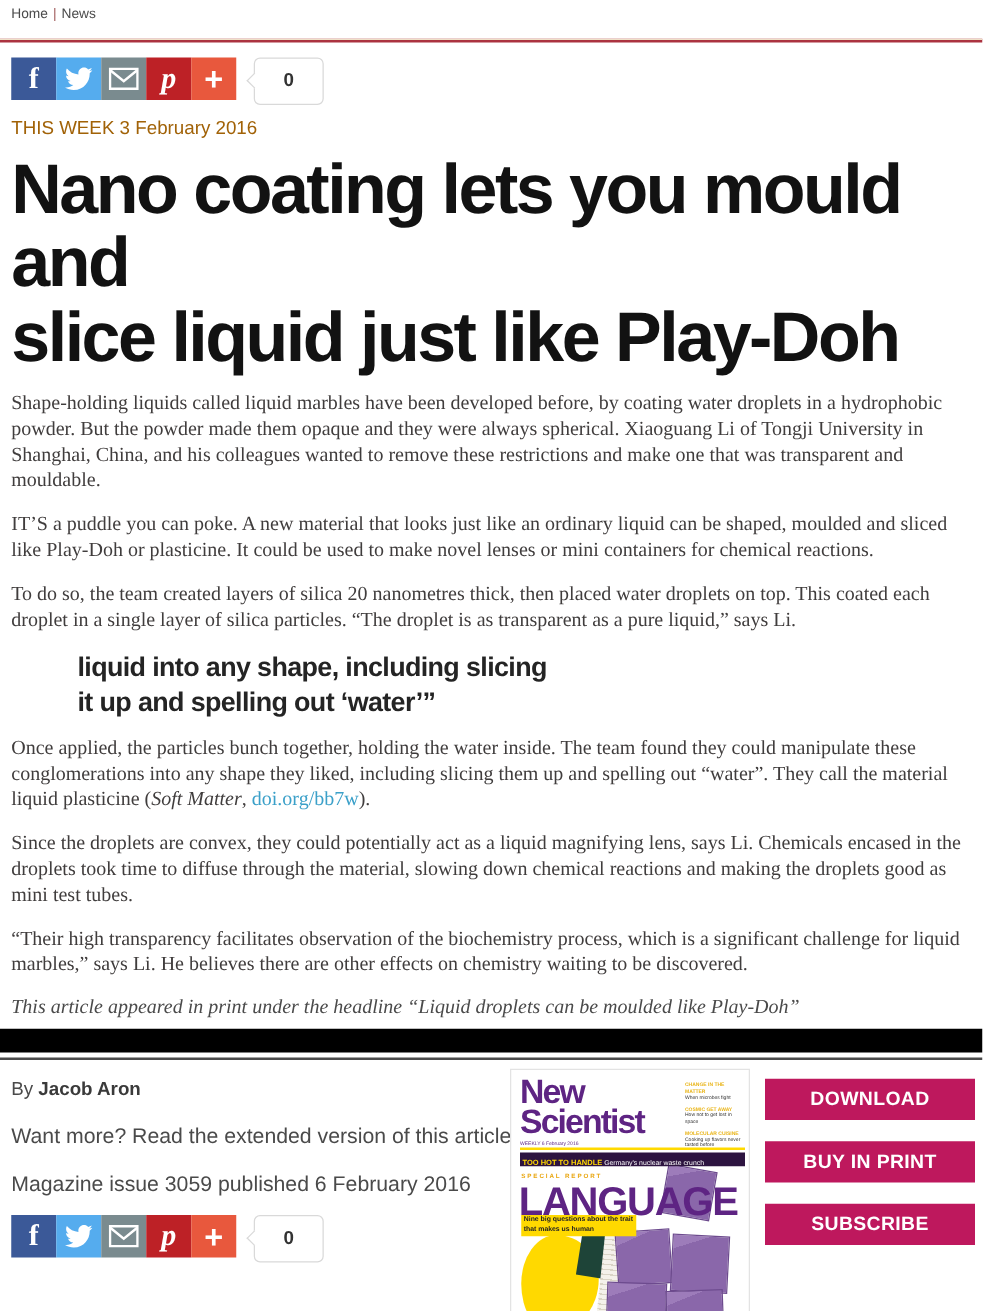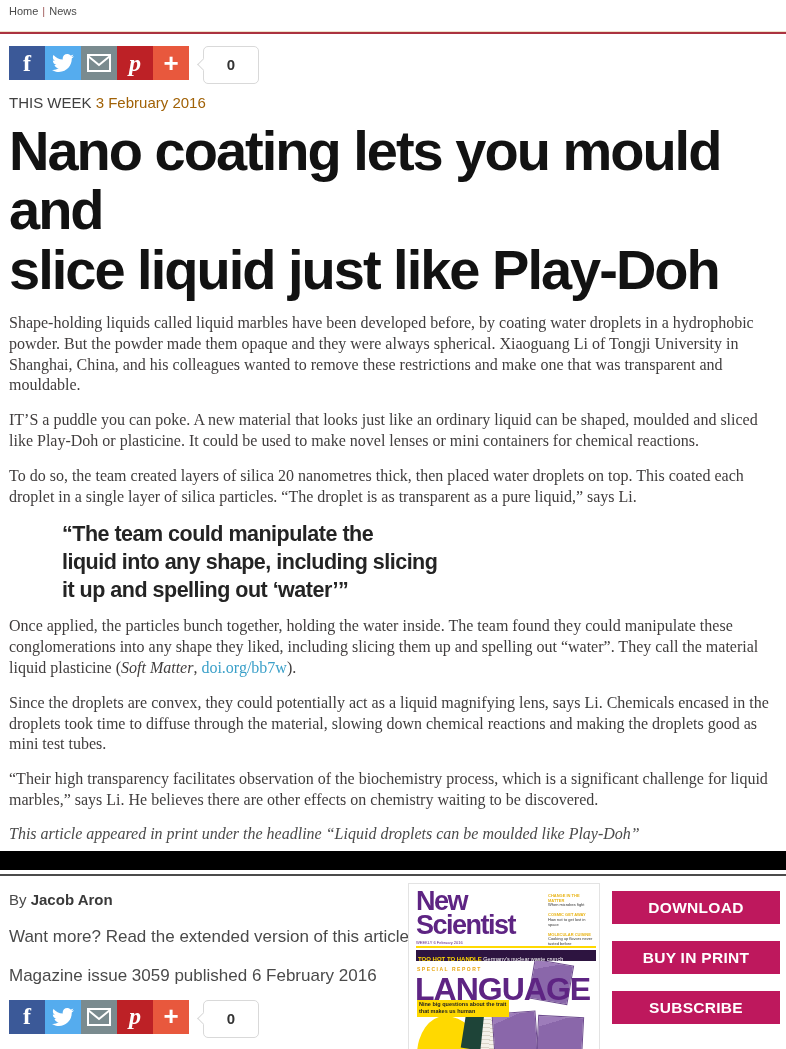--- a/index.html
+++ b/index.html
@@ -19,21 +19,21 @@
   .sb-fb{background:#3b5998;font-weight:bold;font-size:24px;font-family:"Liberation Serif",serif;}
   .sb-tw{background:#55acee;}
   .sb-em{background:#7a8b8f;}
   .sb-pin{background:#bd2126;font-weight:bold;font-size:24px;font-style:italic;font-family:"Liberation Serif",serif;}
   .sb-plus{background:#e8583d;font-weight:bold;font-size:26px;}
   .share-count{position:relative;margin-left:14px;width:54px;height:36px;background:#fff;border:1px solid #d9d9d9;border-radius:5px;text-align:center;line-height:36px;font-weight:bold;color:#333;font-size:15px;cursor:pointer;}
   .share-count:before{content:"";position:absolute;left:-5px;top:13px;width:8px;height:8px;background:#fff;border-left:1px solid #d9d9d9;border-bottom:1px solid #d9d9d9;transform:rotate(45deg);}
 
   
   .eyebrow{padding:10px 9px 0;font-size:15px;}
-  .eyebrow .section{color:#404040;}
+  .eyebrow .section{color:#a16207;}
   .eyebrow .date{color:#a16207;}
 
   h1.headline{margin:10px 9px 0;font-size:56px;line-height:1.06;color:#121212;font-weight:bold;letter-spacing:-2px;}
 
   
   .article p.body{margin:14px 9px 0;font-family:"Liberation Serif",serif;font-size:16px;line-height:1.3;color:#403d3d;}
   .pullquote{margin:16px 9px 0 62px;font-size:21.5px;font-weight:bold;line-height:1.1;color:#242424;letter-spacing:-0.5px;}
   .pullquote .pq-line{display:block;margin-bottom:4px;}
   .journal{font-style:italic;}
   .doi-link{color:#3ba0c9;text-decoration:none;cursor:pointer;}
@@ -130,21 +130,20 @@
 </div>
 
 <h1 class="headline"><span>Nano coating lets you mould and</span><br><span>slice liquid just like Play-Doh</span></h1>
 
 <div class="article">
   <p class="body">Shape-holding liquids called liquid marbles have been developed before, by coating water droplets in a hydrophobic powder. But the powder made them opaque and they were always spherical. Xiaoguang Li of Tongji University in Shanghai, China, and his colleagues wanted to remove these restrictions and make one that was transparent and mouldable.</p>
   <p class="body">IT’S a puddle you can poke. A new material that looks just like an ordinary liquid can be shaped, moulded and sliced like Play-Doh or plasticine. It could be used to make novel lenses or mini containers for chemical reactions.</p>
   <p class="body">To do so, the team created layers of silica 20 nanometres thick, then placed water droplets on top. This coated each droplet in a single layer of silica particles. “The droplet is as transparent as a pure liquid,” says Li.</p>
 
   <div class="pullquote">
-    <span class="pq-line">“The team could manipulate the</span>
     <span class="pq-line">liquid into any shape, including slicing</span>
     <span class="pq-line">it up and spelling out ‘water’”</span>
   </div>
 
   <p class="body"><span>Once applied, the particles bunch together, holding the water inside. The team found they could manipulate these conglomerations into any shape they liked, including slicing them up and spelling out “water”. They call the material liquid plasticine (</span><span class="journal">Soft Matter</span><span>, </span><a class="doi-link">doi.org/bb7w</a><span>).</span></p>
   <p class="body">Since the droplets are convex, they could potentially act as a liquid magnifying lens, says Li. Chemicals encased in the droplets took time to diffuse through the material, slowing down chemical reactions and making the droplets good as mini test tubes.</p>
   <p class="body">“Their high transparency facilitates observation of the biochemistry process, which is a significant challenge for liquid marbles,” says Li. He believes there are other effects on chemistry waiting to be discovered.</p>
   <p class="print-note">This article appeared in print under the headline “Liquid droplets can be moulded like Play-Doh”</p>
 </div>
 

